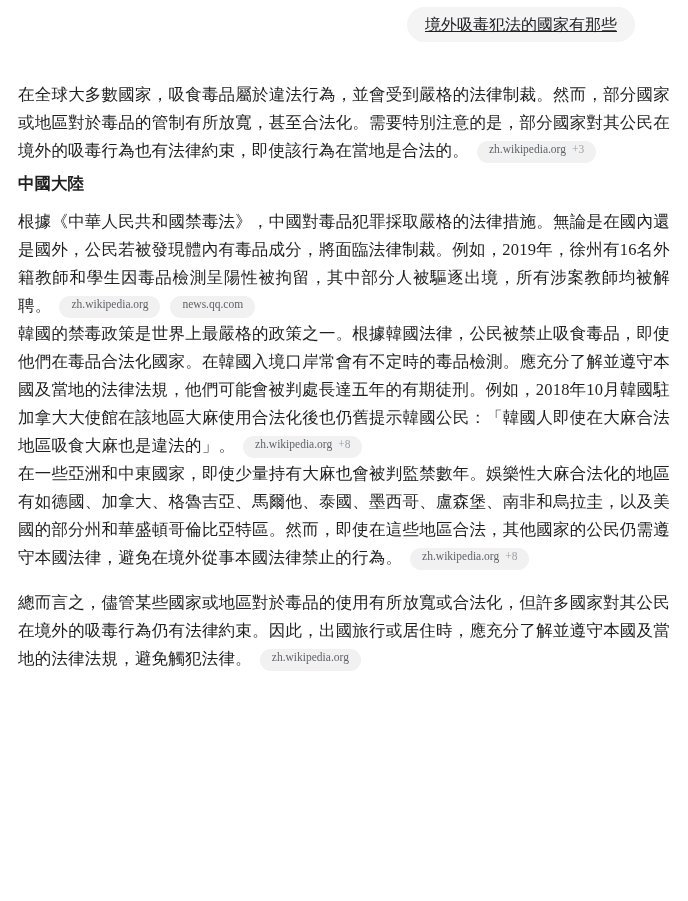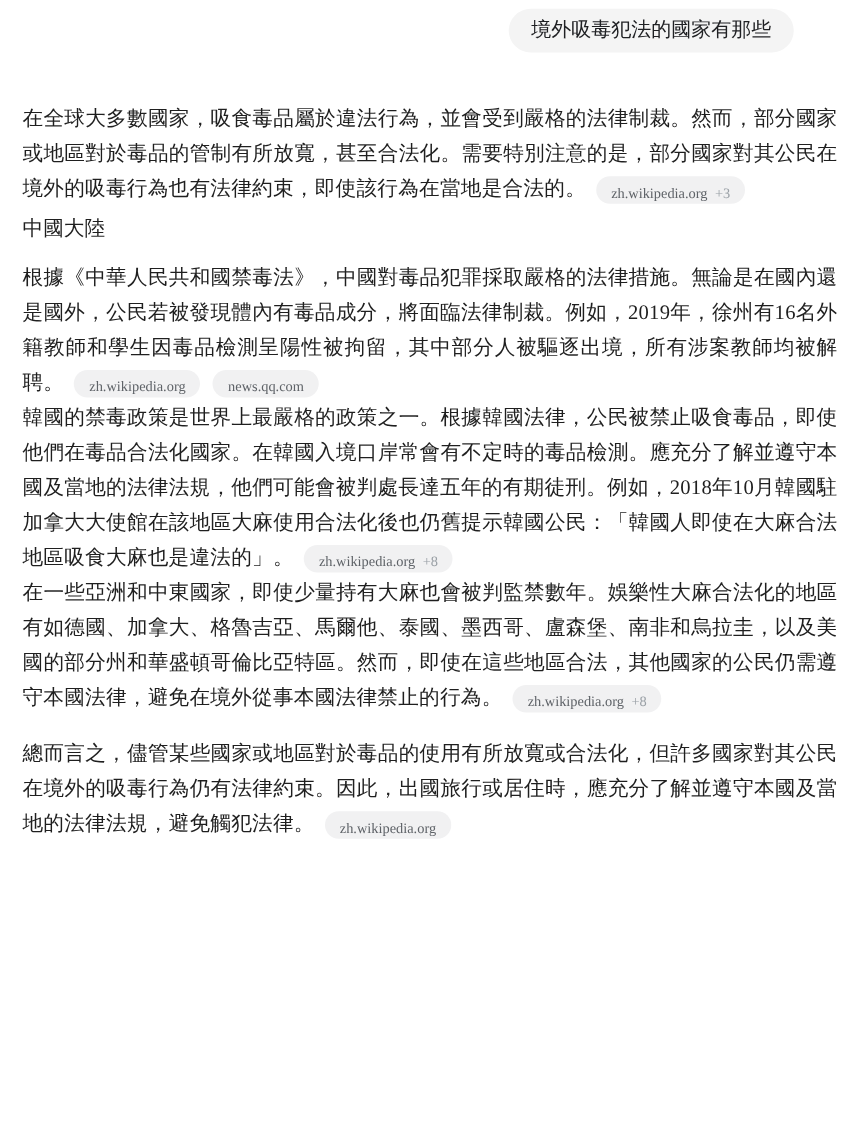--- a/index.html
+++ b/index.html
@@ -27,46 +27,47 @@
     padding:7px 53px 0 0;
   }
   .bubble{
     background:var(--bubble-bg);
     border-radius:18px;
     padding:8px 18px;
     font-size:16px;
     line-height:19px;
     color:#202124;
     white-space:nowrap;
+    text-decoration:underline;
   }
   main{
     padding:39px 18px 0 18px;
   }
   section h2{
     font-size:16.5px;
     line-height:20px;
-    font-weight:400;
+    font-weight:700;
     margin:8px 0 15px 0;
     color:var(--text-color);
   }
   section p{
     margin:0;
     font-size:16.5px;
     line-height:28px;
     letter-spacing:0.2px;
     text-align:justify;
     color:var(--text-color);
     font-family:Liberation Serif, serif;
   }
   section.no-heading:not(:first-child) p{
     margin-top:17px;
   }
   .pill{
     display:inline-flex;
-    align-items:flex-start;
+    align-items:flex-end;
     background:var(--pill-bg);
     border-radius:12px;
     height:22px;
     padding:0 12px;
     margin-left:8px;
     vertical-align:middle;
     white-space:nowrap;
     letter-spacing:0;
     cursor:pointer;
   }

